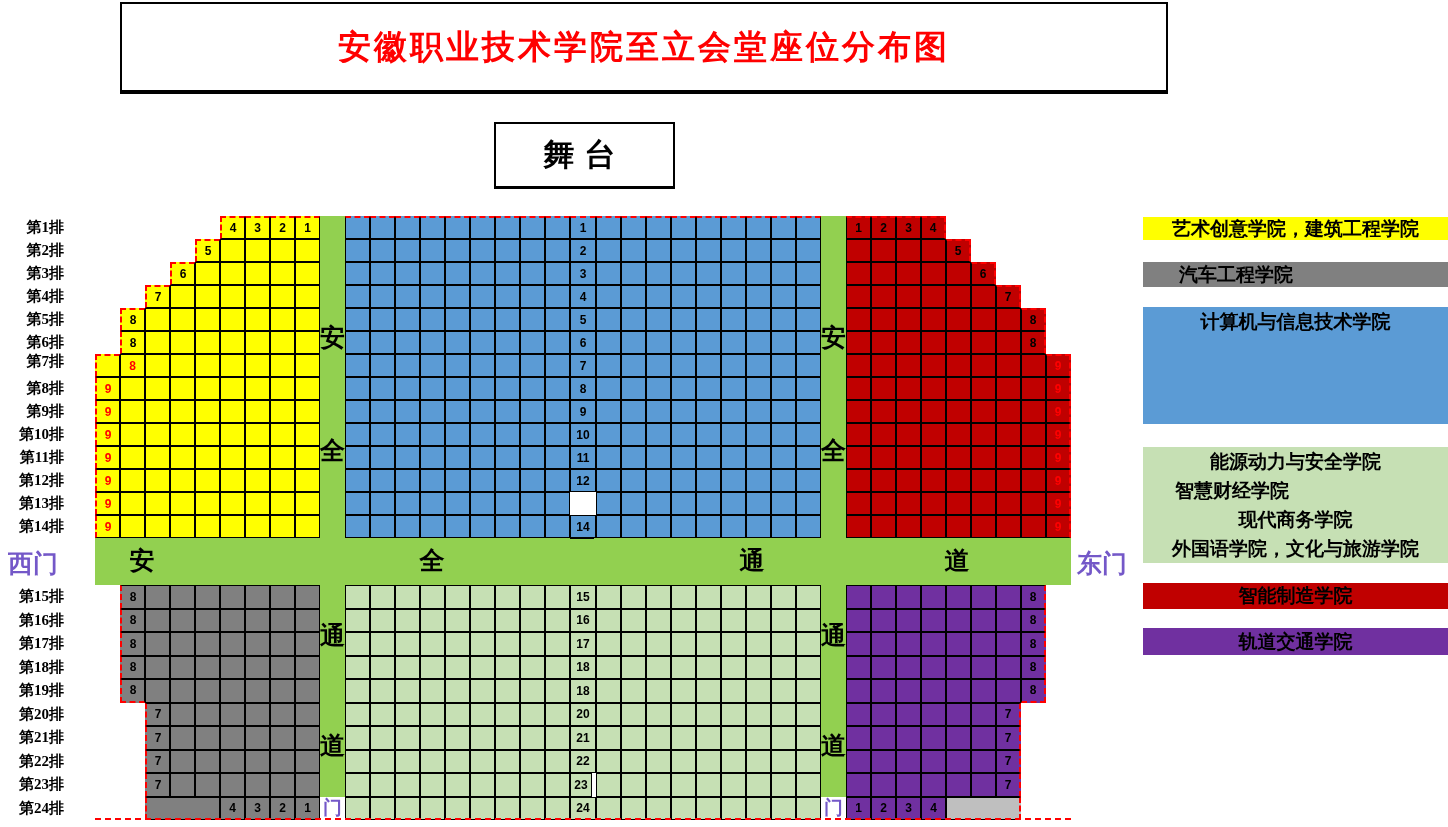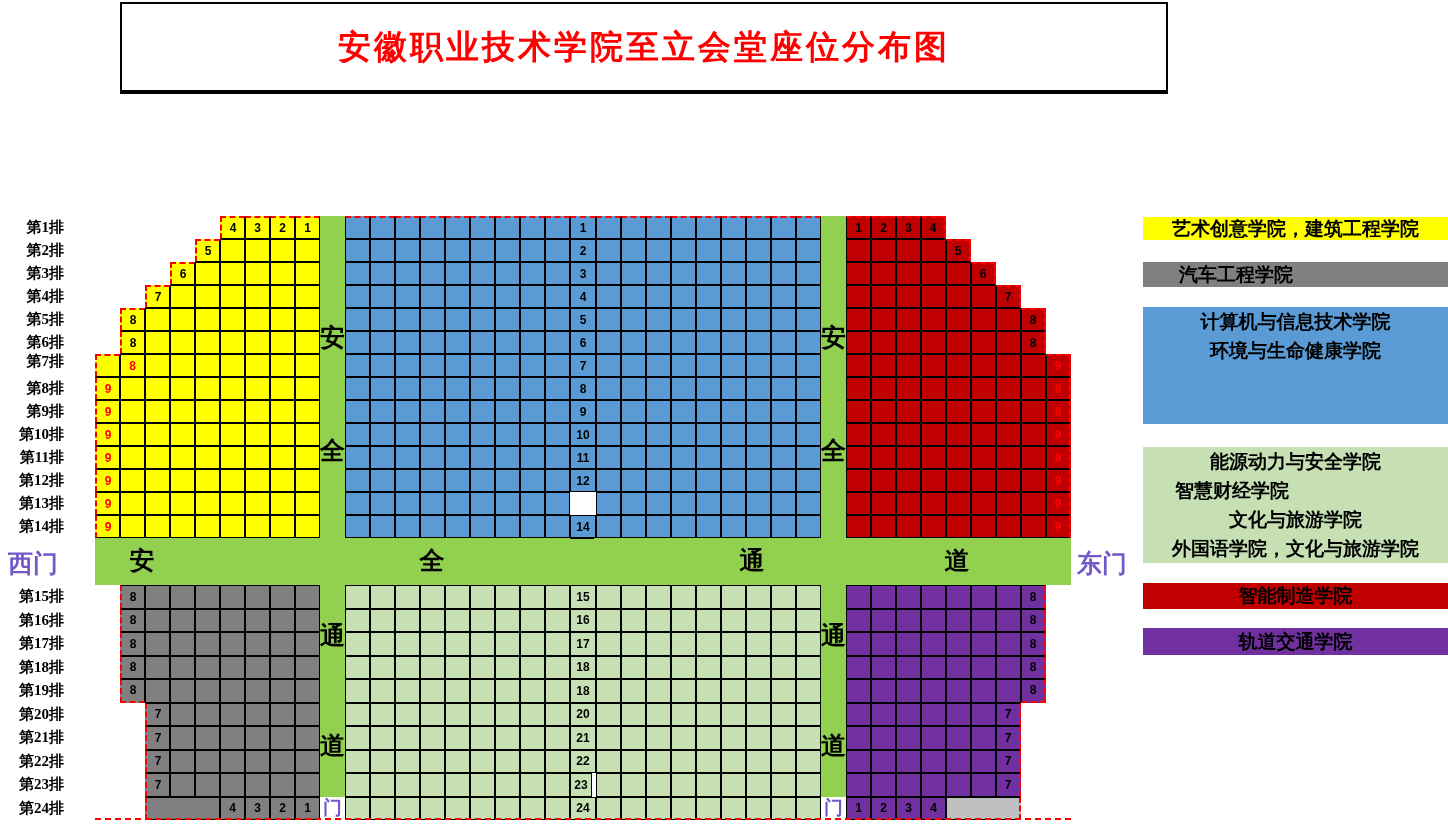--- a/index.html
+++ b/index.html
@@ -31,20 +31,23 @@
   .legend-box{position:absolute;left:1143px;width:305px;box-sizing:border-box;color:#000;
               font-weight:bold;font-size:19px;}
   .legend-line{text-align:center;white-space:nowrap;}
 </style>
 </head>
 <body>
 
 <div id="canvas">
   <div class="title-box">
     <div class="title-text" style="color: rgb(255, 0, 0);">安徽职业技术学院至立会堂座位分布图</div>
+  </div>
+  <div class="stage-box">
+    <span>舞台</span>
   </div>
   <div class="gate" style="left: 2px; top: 547px; color: rgb(116, 88, 200);">西门</div>
   <div class="gate" style="left: 1071px; top: 547px; color: rgb(116, 88, 200);">东门</div>
   <div id="seatmap">
       <div class="aisle" style="left: 95px; top: 538px; width: 976px; height: 47px; background: rgb(146, 208, 80);"></div>
       <div class="aisle" style="left: 320px; top: 216px; width: 25px; height: 322px; background: rgb(146, 208, 80);"></div>
       <div class="aisle" style="left: 821px; top: 216px; width: 25px; height: 322px; background: rgb(146, 208, 80);"></div>
       <div class="aisle" style="left: 320px; top: 585px; width: 25px; height: 211.5px; background: rgb(146, 208, 80);"></div>
       <div class="aisle" style="left: 821px; top: 585px; width: 25px; height: 211.5px; background: rgb(146, 208, 80);"></div>
       <div class="cell dl dt" style="left: 220px; top: 216px; width: 25px; height: 23px; background: rgb(255, 255, 0);">4</div>
@@ -909,26 +912,25 @@
       <div class="row-label" style="left: 0px; top: 773px; width: 64px; height: 23.5px; line-height: 23.5px;">第23排</div>
       <div class="row-label" style="left: 0px; top: 796.5px; width: 64px; height: 23.5px; line-height: 23.5px;">第24排</div>
       <div class="legend-box" style="left: 1143px; top: 217px; width: 305px; height: 23px; background: rgb(255, 255, 0);">
         <div class="legend-line" style="line-height: 23px;">艺术创意学院，建筑工程学院</div>
       </div>
       <div class="legend-box" style="left: 1143px; top: 262px; width: 305px; height: 25px; background: rgb(128, 128, 128);">
         <div class="legend-line" style="line-height: 25px; text-align: left; padding-left: 36px;">汽车工程学院</div>
       </div>
       <div class="legend-box" style="left: 1143px; top: 307px; width: 305px; height: 117px; background: rgb(91, 155, 213);">
         <div class="legend-line" style="line-height: 29px;">计算机与信息技术学院</div>
-        <div class="legend-line" style="line-height: 29px;">环境与生命健康学院</div>
       </div>
       <div class="legend-box" style="left: 1143px; top: 447px; width: 305px; height: 116px; background: rgb(198, 224, 180);">
         <div class="legend-line" style="line-height: 29px;">能源动力与安全学院</div>
         <div class="legend-line" style="line-height: 29px; text-align: left; padding-left: 32px;">智慧财经学院</div>
-        <div class="legend-line" style="line-height: 29px;">文化与旅游学院</div>
+        <div class="legend-line" style="line-height: 29px;">现代商务学院</div>
         <div class="legend-line" style="line-height: 29px;">外国语学院，文化与旅游学院</div>
       </div>
       <div class="legend-box" style="left: 1143px; top: 583px; width: 305px; height: 26px; background: rgb(192, 0, 0);">
         <div class="legend-line" style="line-height: 26px;">智能制造学院</div>
       </div>
       <div class="legend-box" style="left: 1143px; top: 628px; width: 305px; height: 27px; background: rgb(112, 48, 160);">
         <div class="legend-line" style="line-height: 27px;">轨道交通学院</div>
       </div>
     </div>
 </div>

